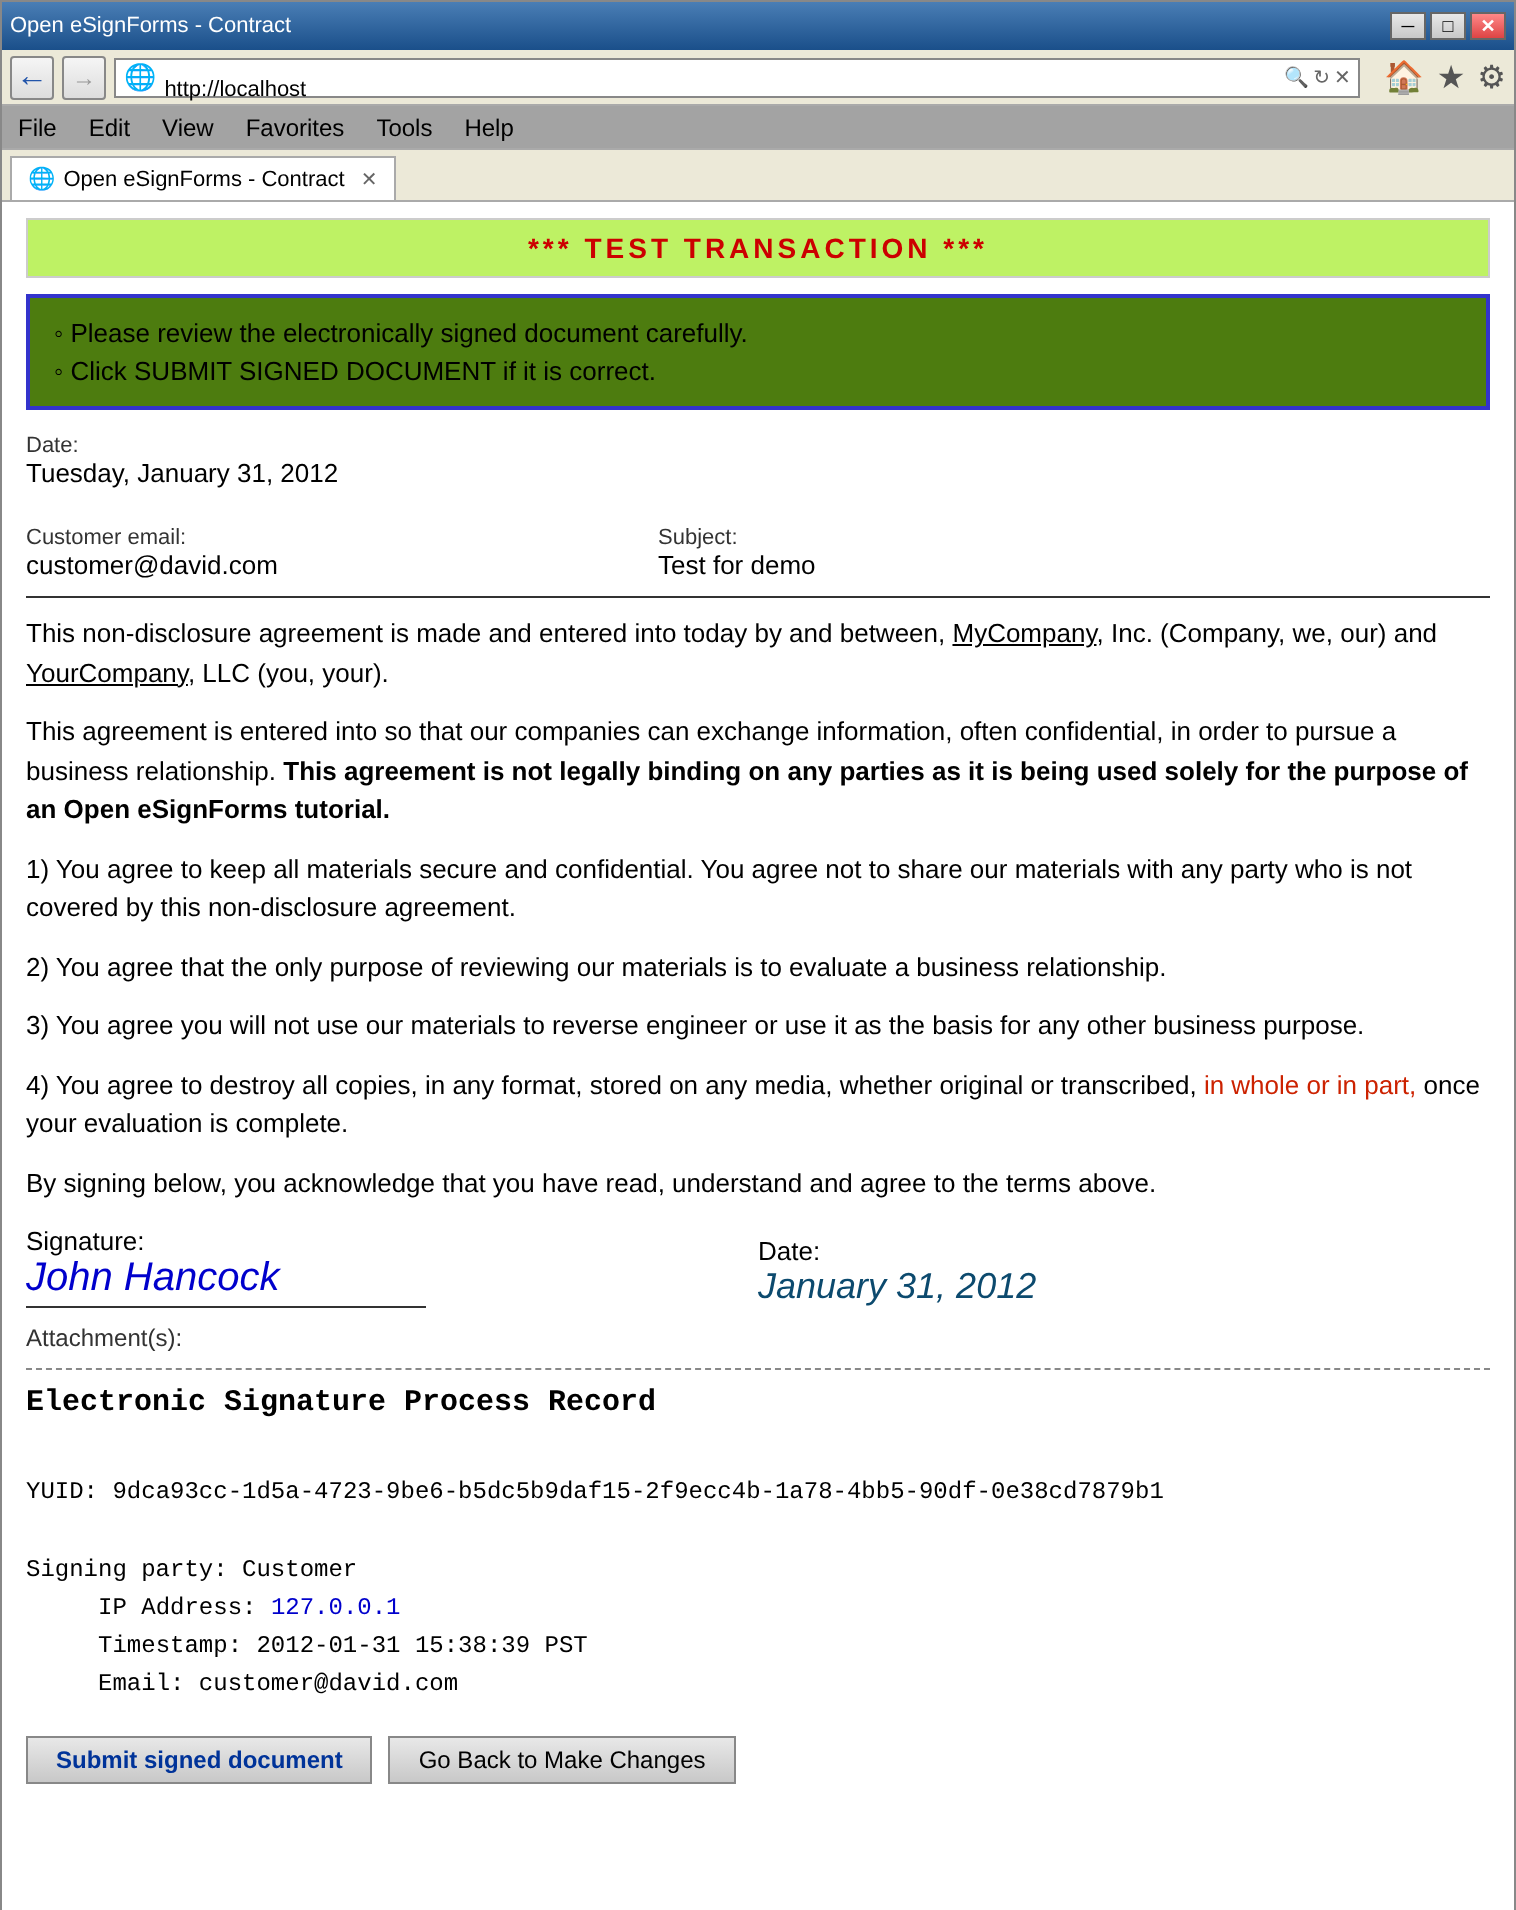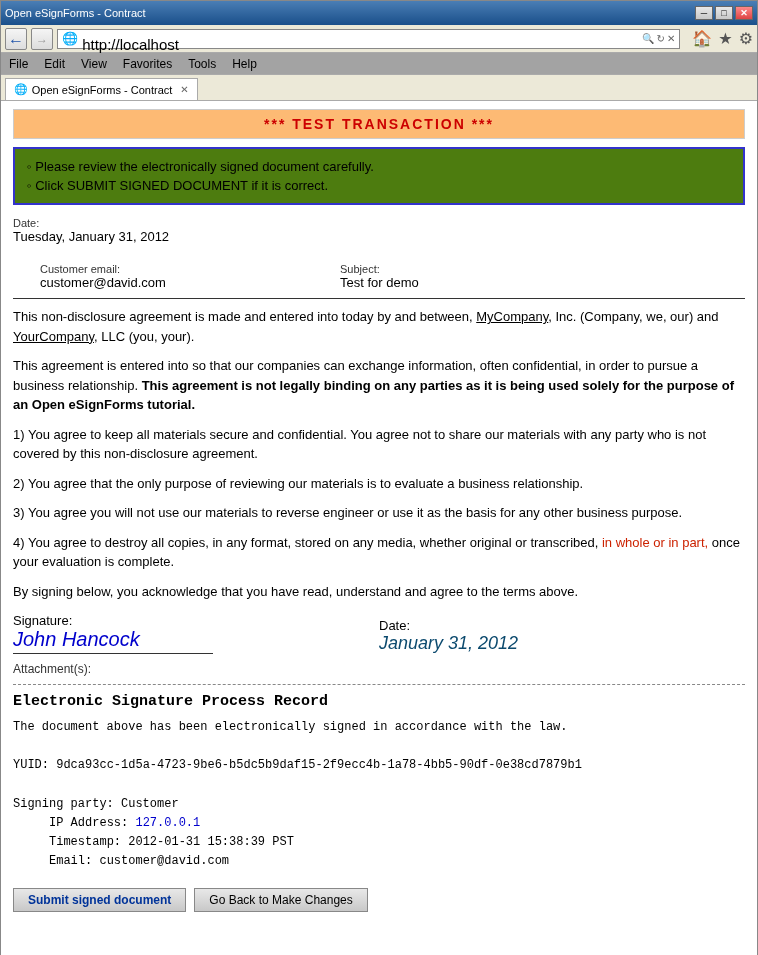--- a/index.html
+++ b/index.html
@@ -29,21 +29,21 @@
     .nav-btn {
       width: 22px; height: 22px; border: 1px solid #888; background: linear-gradient(to bottom, #f5f5f5, #ddd);
       display: flex; align-items: center; justify-content: center; cursor: pointer; font-size: 12px; border-radius: 2px;
     }
     .nav-btn.back { color: #2255aa; font-size: 16px; }
     .address-bar {
       flex: 1; height: 20px; border: 1px solid #888; background: white;
       padding: 0 4px; font-size: 11px; display: flex; align-items: center; gap: 4px;
     }
     .address-bar-globe { color: #2a7ae2; font-size: 13px; }
-    .address-text { font-size: 15px; flex: 1; margin-top: 12px; }
+    .address-text { font-size: 11px; flex: 1; margin-top: 12px; }
     .address-icons { display: flex; gap: 2px; font-size: 10px; color: #666; }
     .right-icons { display: flex; gap: 6px; align-items: center; margin-left: 8px; font-size: 16px; color: #555; }
 
     .menu-bar {
       background: #a3a3a3; display: flex; align-items: center;
       padding: 1px 8px; border-bottom: 1px solid #aaa; height: 22px; gap: 16px;
     }
     .menu-item { font-size: 12px; cursor: pointer; }
 
     .tab-bar {
@@ -58,38 +58,38 @@
     .tab-icon { color: #2a7ae2; }
     .tab-close { font-size: 10px; color: #666; cursor: pointer; margin-left: 4px; }
 
     
     .page-content {
       background: white; margin: 0; padding: 8px 12px 16px; min-height: 860px; overflow-y: auto;
     }
 
     
     .test-banner {
-      background: #fdba74; border: 1px solid #ccc; text-align: center;
+      background: #bef264; border: 1px solid #ccc; text-align: center;
       padding: 6px; font-size: 14px; font-weight: bold; letter-spacing: 2px;
       margin-bottom: 8px; color: #cc0000;
     }
 
     
     .instructions-box {
       border: 2px solid #3333cc; padding: 8px 12px; margin-bottom: 12px; background: #4d7c0f;
     }
     .instructions-box ul { list-style: none; padding: 0; }
     .instructions-box ul li { padding: 2px 0; font-size: 13px; }
     .instructions-box ul li::before { content: "◦ "; }
 
     
     .field-row { margin-bottom: 4px; }
     .field-label { font-size: 11px; color: #333; }
     .field-value { font-size: 13px; }
-    .two-col { display: flex; gap: 0; margin-bottom: 4px; margin-left: 27px; }
+    .two-col { display: flex; gap: 16px; margin-bottom: 4px; }
     .col-left { flex: 0 0 300px; }
     .col-right { flex: 1; }
 
     .divider { border: none; border-top: 1px solid #333; margin: 8px 0; }
 
     .doc-body { font-size: 13px; line-height: 1.5; }
     .doc-body p { margin-bottom: 10px; }
     .underline { text-decoration: underline; }
     .bold { font-weight: bold; }
 
@@ -256,21 +256,20 @@
 
     
     <div class="attachments-label">Attachment(s):</div>
 
     <hr class="section-divider">
 
     
     <div class="espr-section">
       <div class="espr-title">Electronic Signature Process Record</div>
       <div class="espr-body">
-        <p>The document above has been electronically signed in accordance with the law.</p>
         <br>
         <p>
           <span>YUID:</span>&nbsp;<span>9dca93cc-1d5a-4723-9be6-b5dc5b9daf15-2f9ecc4b-1a78-4bb5-90df-0e38cd7879b1</span>
         </p>
         <br>
         <p>Signing party: Customer</p>
         <p>
           &nbsp;&nbsp;&nbsp;&nbsp;&nbsp;<span>IP Address:</span> <span class="ip">127.0.0.1</span>
         </p>
         <p>

